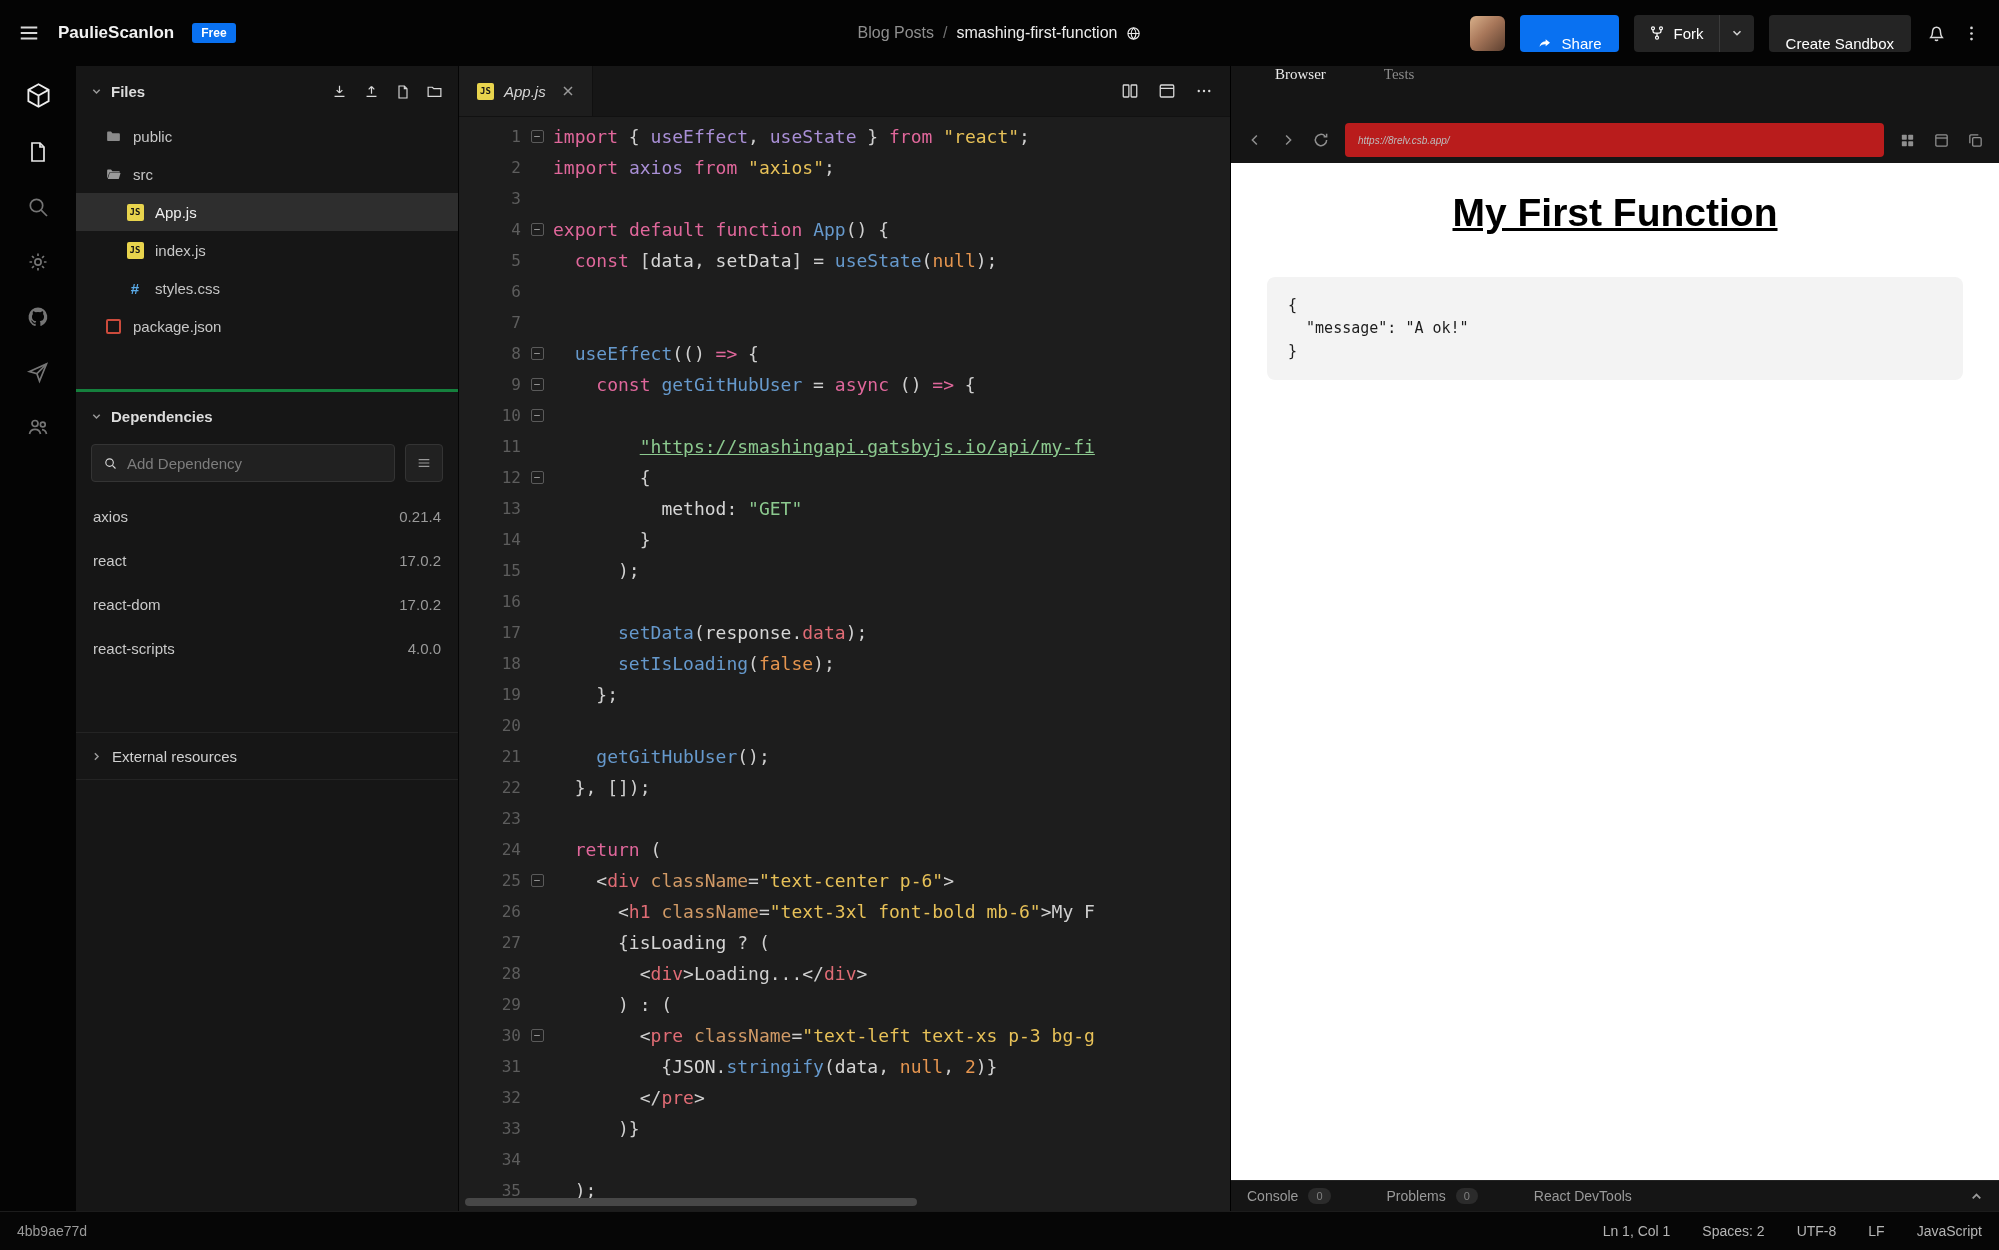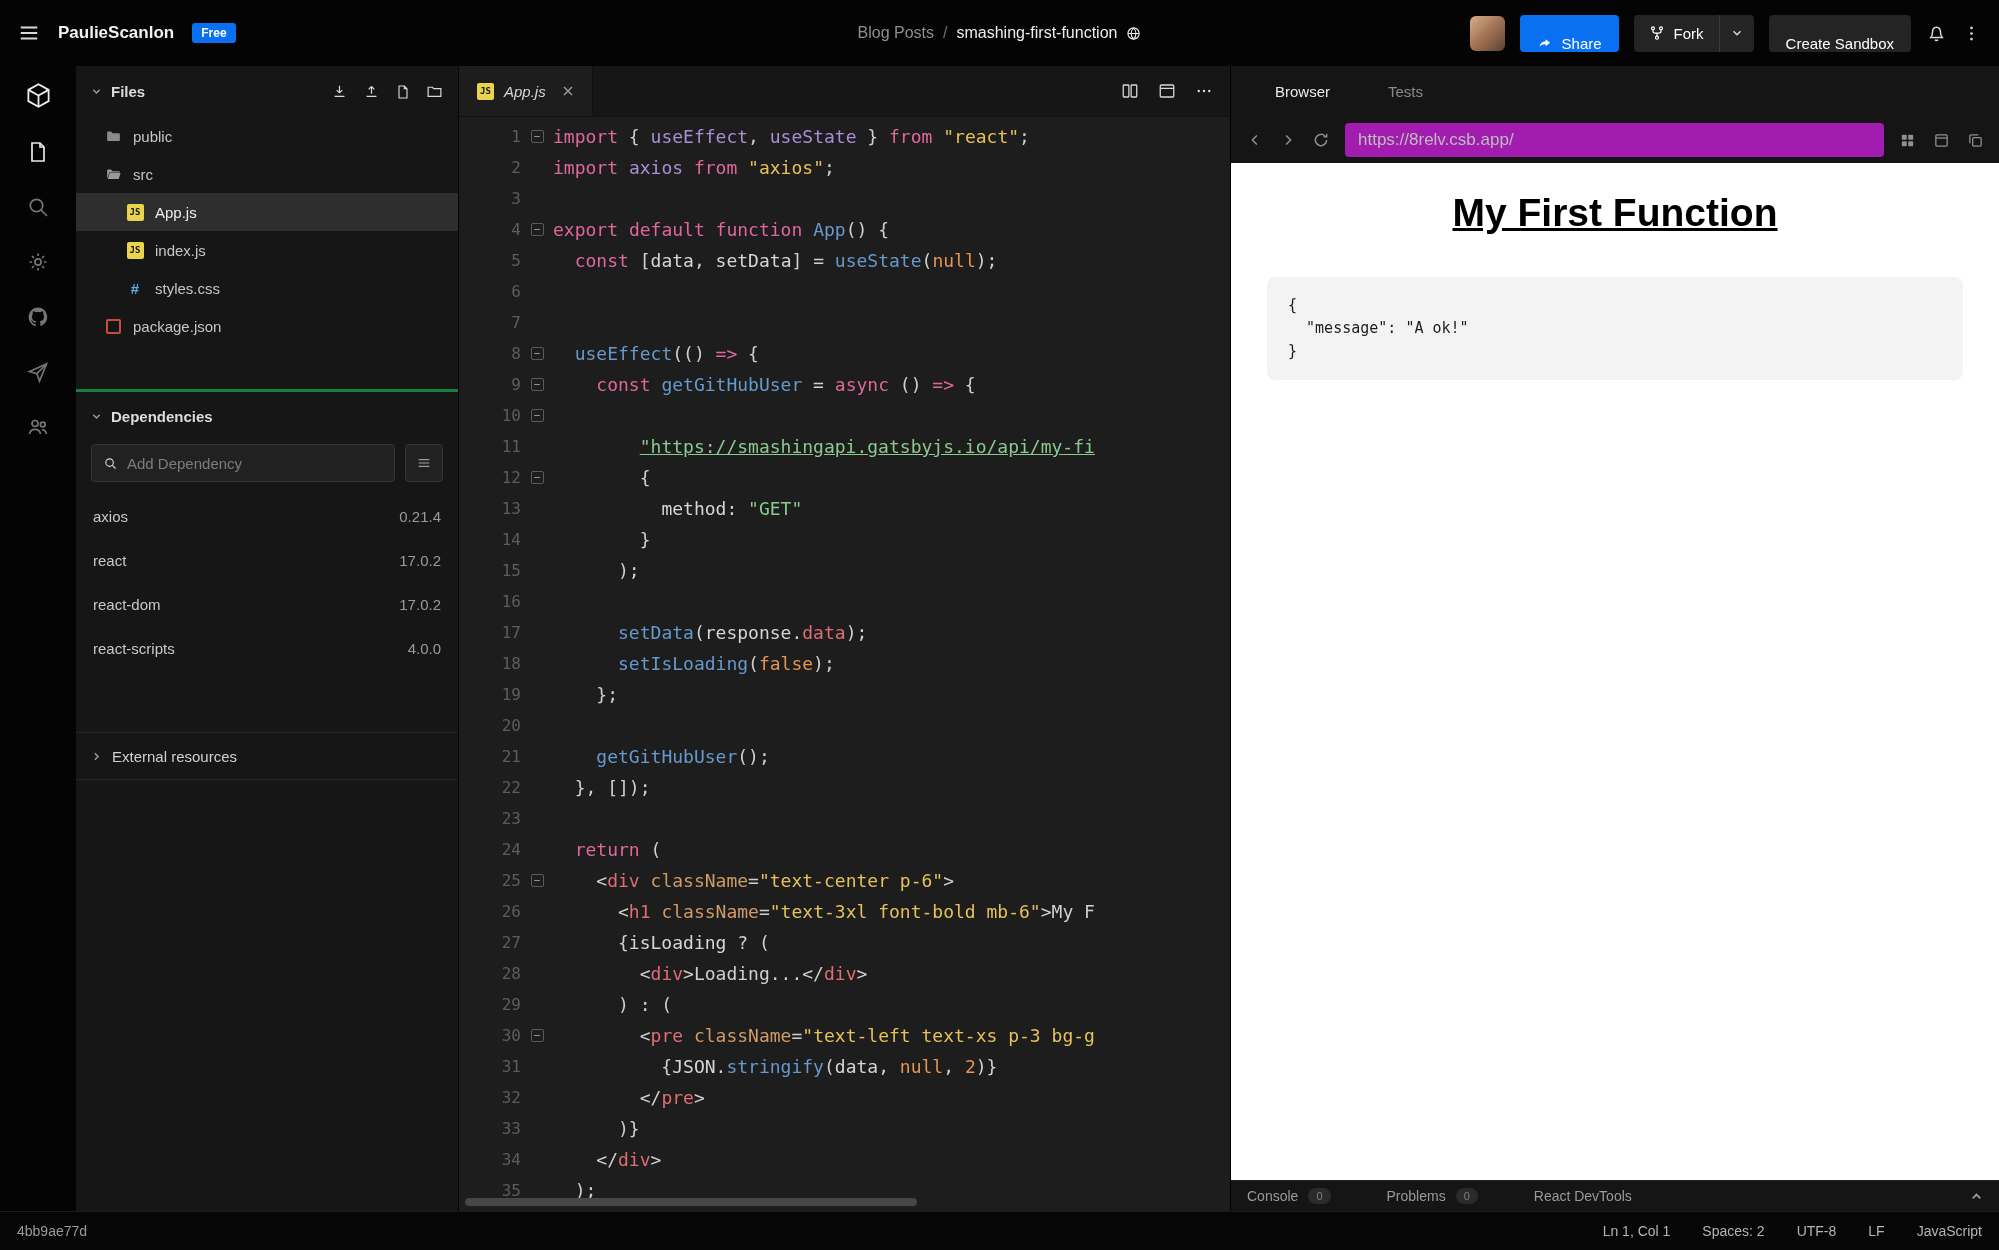--- a/index.html
+++ b/index.html
@@ -90,26 +90,26 @@
   .tk-url { color:#8cc98f; text-decoration:underline; }
   .tk-tag { color:#e06c75; }
   .tk-attr{ color:#d19a66; }
   .tk-num { color:#e5954f; }
   .tk-prop{ color:#e06c75; }
   .tk-pl  { color:#cfcfcf; }
   .hscroll { position:absolute; bottom:5px; left:6px; width:452px; height:8px; background:#474747; border-radius:4px; cursor:pointer; }
 
   
   .browser { width:769px; display:flex; flex-direction:column; background:#151515; border-left:1px solid #000; flex:none; }
-  .b-tabs { height:51px; display:flex; align-items:center; gap:58px; padding-left:44px; font-size:15px; flex:none; }
+  .b-tabs { height:51px; display:flex; align-items:flex-start; gap:58px; padding-left:44px; font-size:15px; flex:none;font-family:Liberation Serif, serif; }
   .b-tab { color:#8a8a8a; cursor:pointer; }
   .b-tab.active { color:#eaeaea; }
   .b-nav { height:46px; display:flex; align-items:center; gap:15px; padding:0 15px; flex:none; }
   .b-nav .nicon { color:#8f8f8f; cursor:pointer; display:flex; }
-  .url-bar { flex:1; height:34px; background:#a21caf; border-radius:4px; display:flex; align-items:center; padding:0 13px; color:#bdbdbd; font-size:17px; cursor:text; }
+  .url-bar { flex:1; height:34px; background:#b91c1c; border-radius:4px; display:flex; align-items:center; padding:0 13px; color:#bdbdbd; font-size:10px; cursor:text;font-style:italic; }
   .b-nav-right { display:flex; gap:17px; color:#8f8f8f; }
   .page { flex:1; background:#ffffff; overflow:hidden; }
   .page-title { padding-top:28px; text-align:center; color:#000; font-size:39px; font-weight:700;text-decoration:underline; }
   .json-box { margin:42px 36px 0; background:#f3f3f3; border-radius:8px; padding:17px 21px;
               font-family:"DejaVu Sans Mono",monospace; font-size:15px; line-height:23px; color:#1d1d1d; white-space:pre; }
   .console { height:31px; display:flex; align-items:center; background:#151515; border-top:1px solid #242424;
              padding:0 16px; gap:56px; font-size:14px; color:#9a9a9a; flex:none; }
   .console-item { display:flex; align-items:center; cursor:pointer; }
   .badge { background:#2b2b2b; color:#808080; border-radius:999px; font-size:11px; padding:2px 8px; margin-left:10px; }
   .console-chevron { margin-left:auto; color:#9a9a9a; cursor:pointer; }
@@ -588,21 +588,20 @@
               <span class="txt"><span class="tk-pl">        &lt;/</span><span class="tk-tag">pre</span><span class="tk-pl">&gt;</span></span>
             </div>
             <div class="cl">
               <span class="num">33</span>
               <span class="fold"></span>
               <span class="txt"><span class="tk-pl">      )}</span></span>
             </div>
             <div class="cl">
               <span class="num">34</span>
               <span class="fold"></span>
-              <span class="txt"><span class="tk-pl">    &lt;/</span><span class="tk-tag">div</span><span class="tk-pl">&gt;</span></span>
             </div>
             <div class="cl">
               <span class="num">35</span>
               <span class="fold"></span>
               <span class="txt"><span class="tk-pl">  );</span></span>
             </div>
           </div>
         <div class="hscroll"></div>
       </div>
     </section>

